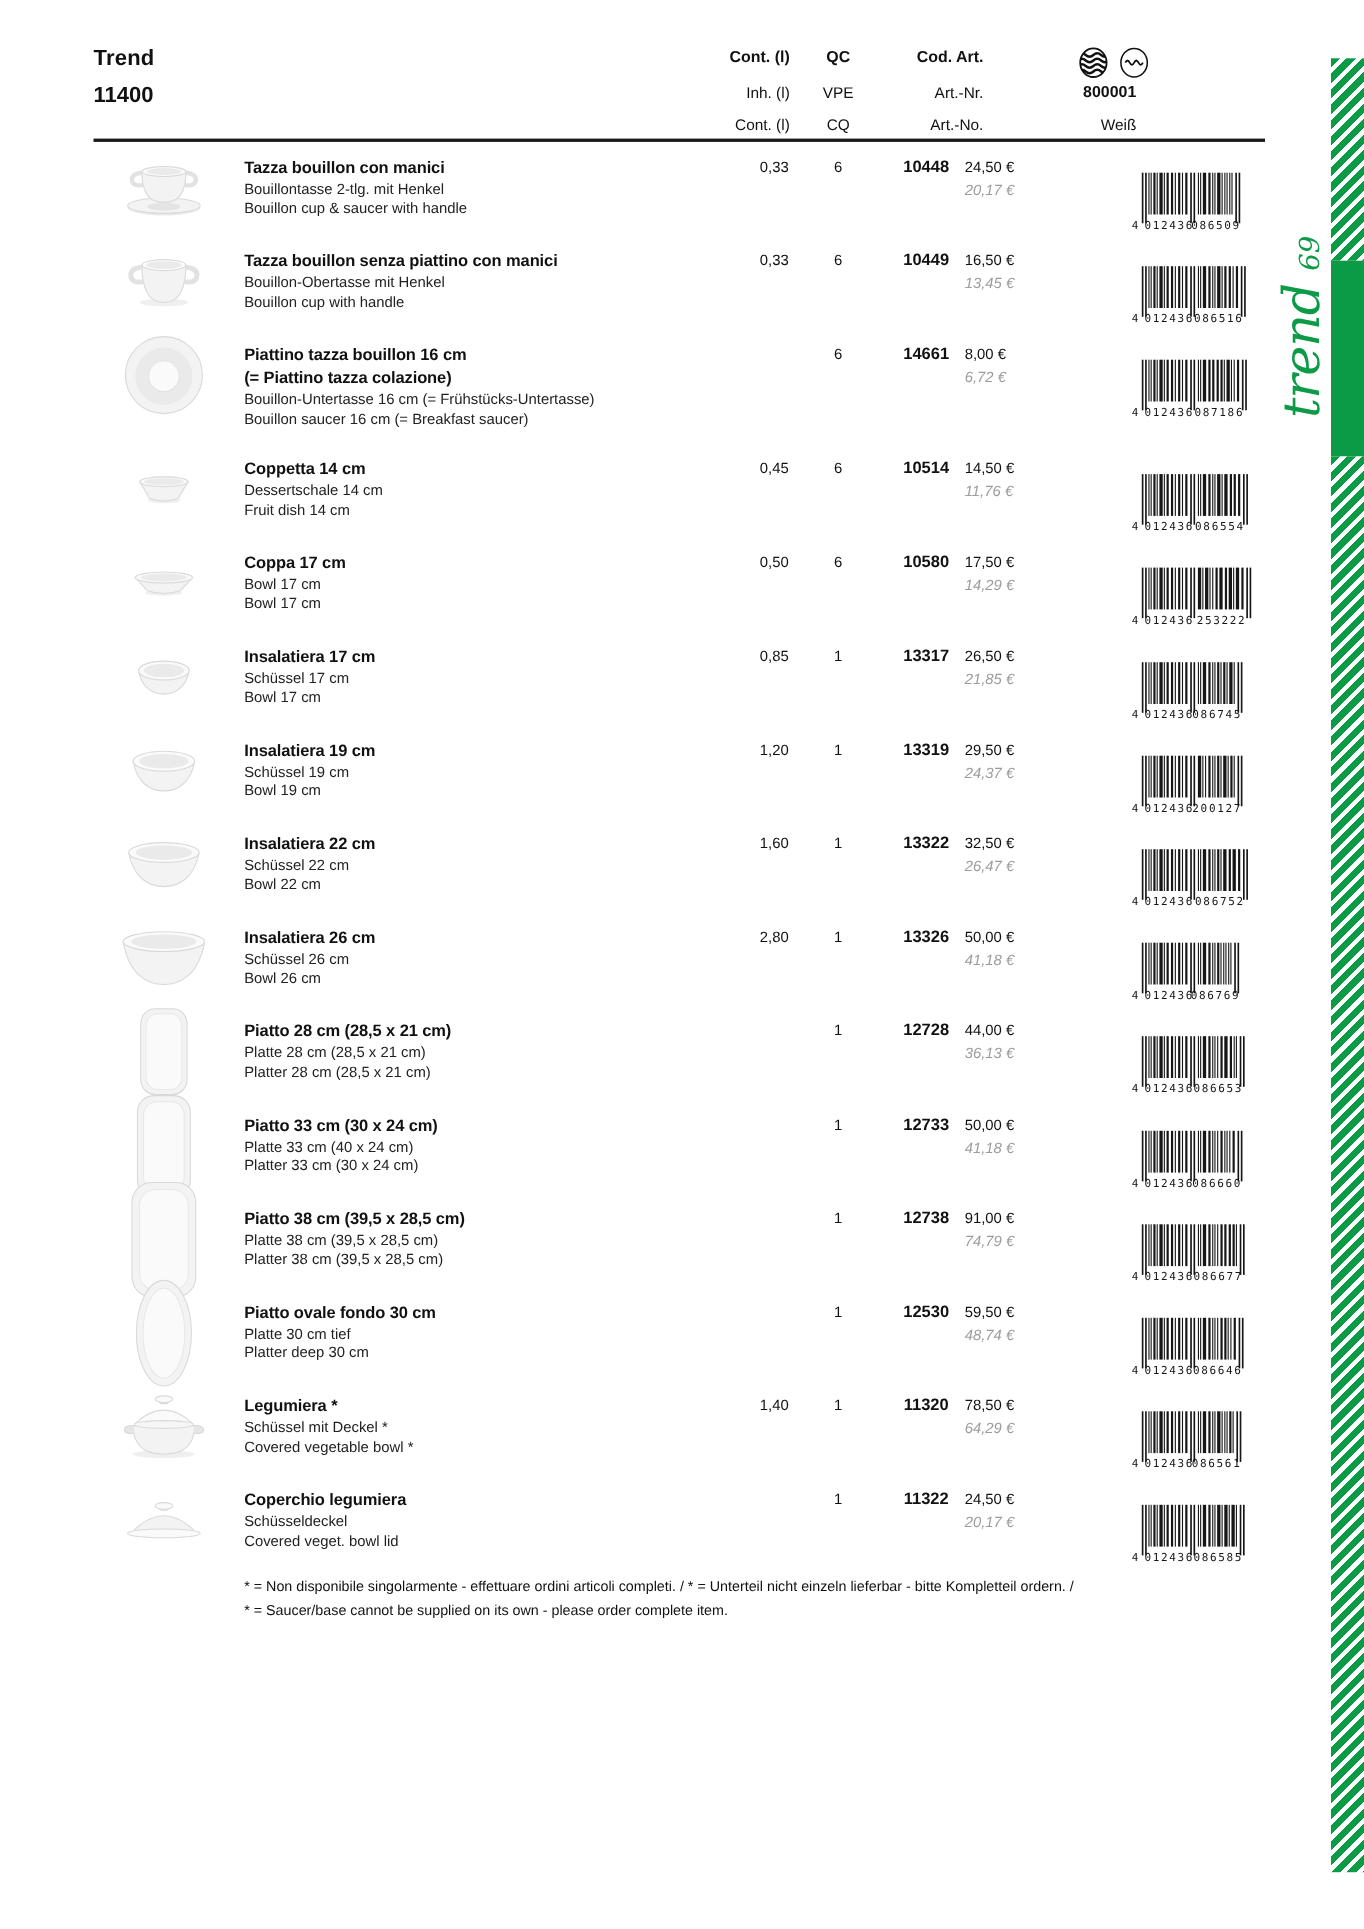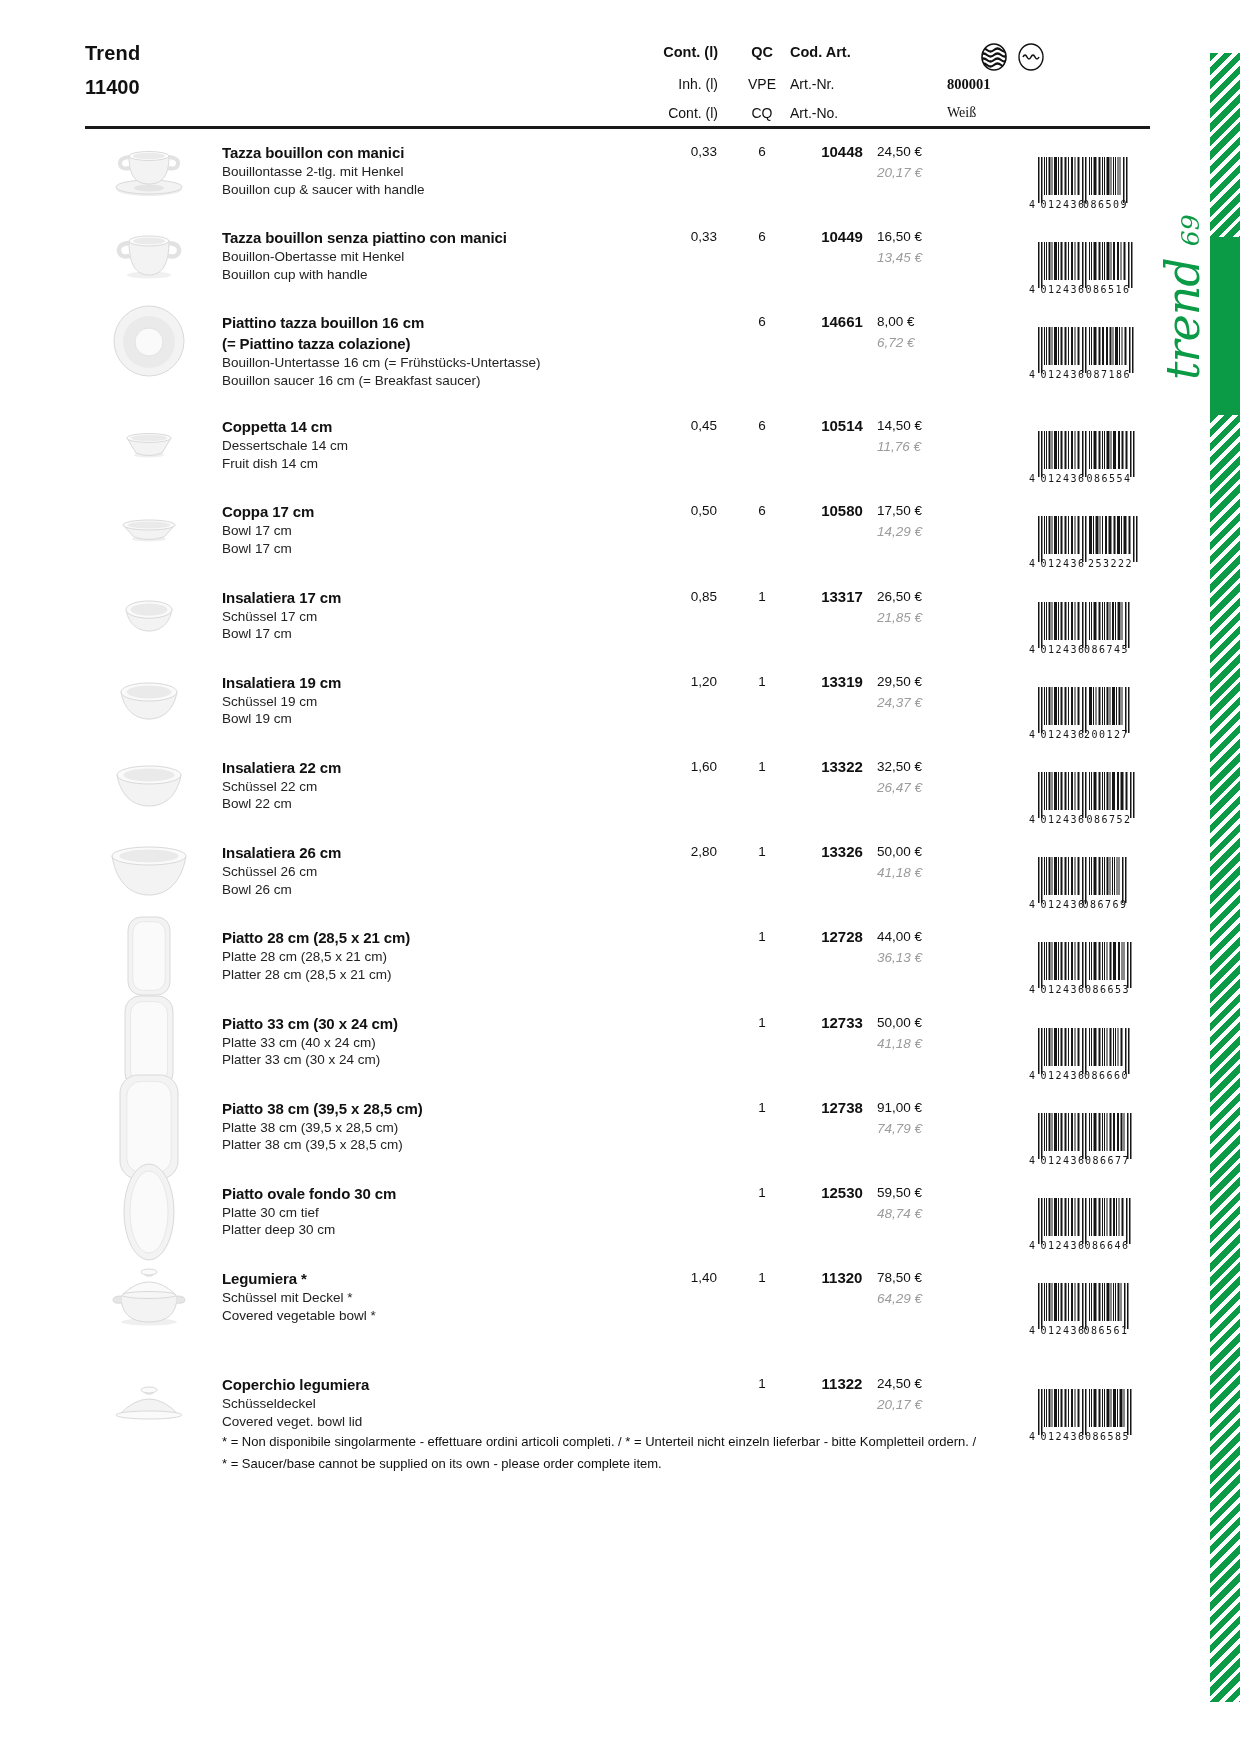--- a/index.html
+++ b/index.html
@@ -6,22 +6,22 @@
   .page{position:relative;width:1240px;height:1754px;background:#fff;overflow:hidden;
         font-family:"Liberation Sans",sans-serif;color:#111;}
   
   .h-abs{position:absolute;}
   .pg-title{left:85px;top:42px;font-size:20px;font-weight:bold;letter-spacing:.2px;}
   .series-no{left:85px;top:76px;font-size:20px;font-weight:bold;}
   .hl{font-size:14px;white-space:nowrap;}
   .hl.b{font-weight:bold;font-size:14.5px;}
   .h-cont{width:140px;left:578px;text-align:right;}
   .h-qc{left:717px;width:90px;text-align:center;}
-  .h-cod{left:790px;width:104px;text-align:left;}
-  .h-color{left:947px;width:130px;text-align:left;font-family:Liberation Serif, serif;}
+  .h-cod{left:790px;width:104px;text-align:right;}
+  .h-color{left:903px;width:130px;text-align:right;}
   .r1{top:44px}.r2{top:76px}.r3{top:105px}
   .h-icons{left:947px;top:42px;width:130px;display:flex;justify-content:center;gap:9px;}
   .h-icons svg{display:block;}
   .rule{left:85px;top:126px;width:1065px;height:3px;background:#1a1a1a;}
   
   .row{position:absolute;left:0;width:1240px;height:80px;}
   .p-img{position:absolute;left:85px;top:-4px;width:127px;height:66px;
          display:flex;align-items:center;justify-content:center;}
   .p-text{position:absolute;left:222px;top:0;width:400px;}
   .p-name{font-size:15px;line-height:21px;font-weight:bold;letter-spacing:-.1px;}
@@ -939,21 +939,21 @@
               <rect x="92.5" y="0" width="1" height="38" fill="#161616"></rect>
               <rect x="96" y="0" width="1.5" height="46" fill="#161616"></rect>
               <rect x="99" y="0" width="1.5" height="46" fill="#161616"></rect>
             </g>
     <text x="7" y="52" text-anchor="end" font-size="10" font-family="DejaVu Sans Mono, monospace" fill="#161616">4</text>
     <text x="35" y="52" text-anchor="middle" letter-spacing="1.5" font-size="10" font-family="DejaVu Sans Mono, monospace" fill="#161616">012436</text>
     <text x="78" y="52" text-anchor="middle" letter-spacing="1.5" font-size="10" font-family="DejaVu Sans Mono, monospace" fill="#161616">086561</text>
   </svg></div>
   </section>
 
-  <section class="row" style="top: 1353.3px; margin-top: 21px;">
+  <section class="row" style="top: 1353.3px;">
     <div class="p-img">
           <svg width="72" height="36" viewBox="0 0 72 36">
    <path d="M6 30 q30 -32 60 0 z" fill="#f3f3f3" stroke="#d9d9d9"></path>
    <ellipse cx="36" cy="30" rx="33" ry="4" fill="#fafafa" stroke="#d9d9d9"></ellipse>
    <rect x="32" y="4" width="8" height="5" rx="2" fill="#ececec" stroke="#d9d9d9"></rect>
    <ellipse cx="36" cy="5" rx="8" ry="3" fill="#fafafa" stroke="#d9d9d9"></ellipse>
           </svg>
         </div>
     <div class="p-text">
       <div class="p-name">Coperchio legumiera</div>

